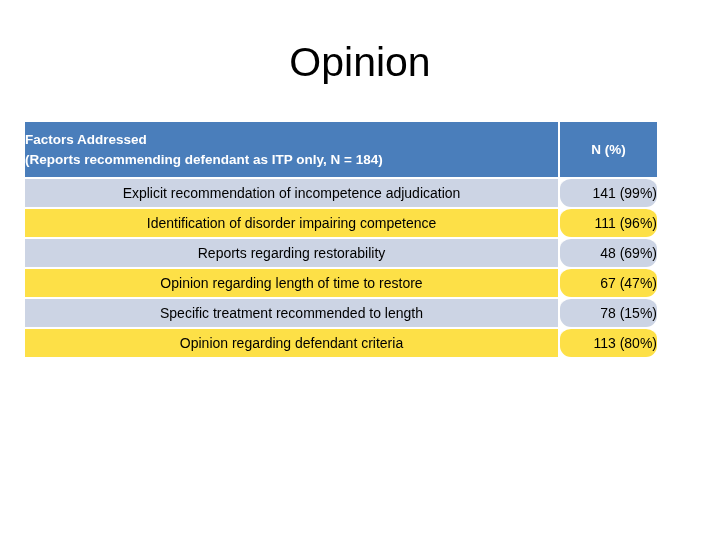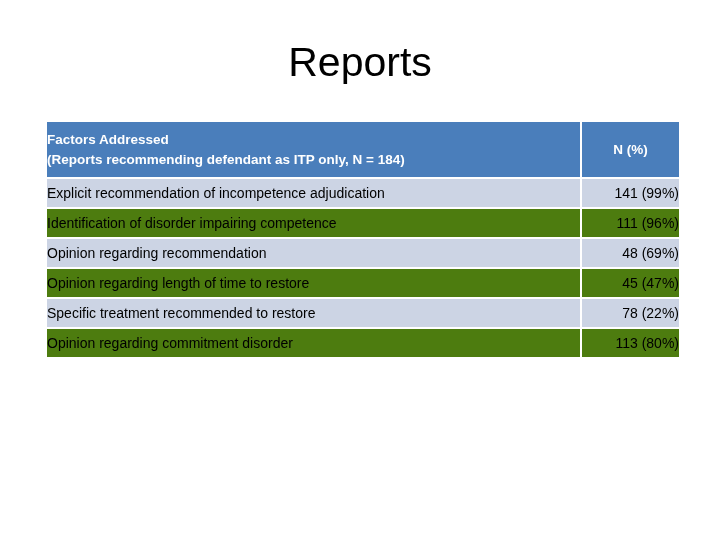--- a/index.html
+++ b/index.html
@@ -25,21 +25,21 @@
     font-size: 41px;
     font-weight: 400;
     color: #000000;
     letter-spacing: 0px;
     line-height: 1.0;
   }
 
   
   #results-table {
     position: absolute;
-    left: 47px;
+    left: 25px;
     top: 122px;
     width: 632px;
     border-collapse: separate;
     border-spacing: 0;
     table-layout: fixed;
   }
 
   #results-table td,
   #results-table th {
     padding: 0;
@@ -72,40 +72,41 @@
   }
 
   
   .tbody-row td {
     height: 28px;
     font-size: 14px;
     color: #000000;
     border-top: 2px solid #ffffff;
   }
   .tbody-row td.cell-factor {
-    text-align: left;
+    text-align: center;
     padding-left: 7px;
     padding-right: 6px;
     border-right: 2px solid #ffffff;
   }
   .tbody-row td.cell-value {
     text-align: right;
     padding-right: 12px;
+    border-radius: 11px;
   }
   .tbody-row.band-dark td {
     background: #ccd4e4;
   }
   .tbody-row.band-light td {
-    background: #4d7c0f;
+    background: #fde047;
   }
 </style>
 </head>
 <body>
 
-<div id="slide-title">Reports</div>
+<div id="slide-title">Opinion</div>
 
 <table id="results-table">
   <colgroup>
     <col style="width:535px">
     <col style="width:97px">
   </colgroup>
   <thead>
     <tr class="thead-row">
       <th class="th-factors">
         <span class="hdr-line1">Factors Addressed</span>
@@ -119,29 +120,29 @@
   <tbody>
     <tr class="tbody-row band-dark">
       <td class="cell-factor">Explicit recommendation of incompetence adjudication</td>
       <td class="cell-value">141 (99%)</td>
     </tr>
     <tr class="tbody-row band-light">
       <td class="cell-factor">Identification of disorder impairing competence</td>
       <td class="cell-value">111 (96%)</td>
     </tr>
     <tr class="tbody-row band-dark">
-      <td class="cell-factor">Opinion regarding recommendation</td>
+      <td class="cell-factor">Reports regarding restorability</td>
       <td class="cell-value">48 (69%)</td>
     </tr>
     <tr class="tbody-row band-light">
       <td class="cell-factor">Opinion regarding length of time to restore</td>
-      <td class="cell-value">45 (47%)</td>
+      <td class="cell-value">67 (47%)</td>
     </tr>
     <tr class="tbody-row band-dark">
-      <td class="cell-factor">Specific treatment recommended to restore</td>
-      <td class="cell-value">78 (22%)</td>
+      <td class="cell-factor">Specific treatment recommended to length</td>
+      <td class="cell-value">78 (15%)</td>
     </tr>
     <tr class="tbody-row band-light">
-      <td class="cell-factor">Opinion regarding commitment disorder</td>
+      <td class="cell-factor">Opinion regarding defendant criteria</td>
       <td class="cell-value">113 (80%)</td>
     </tr>
   </tbody>
 </table>
 
 </body></html>

